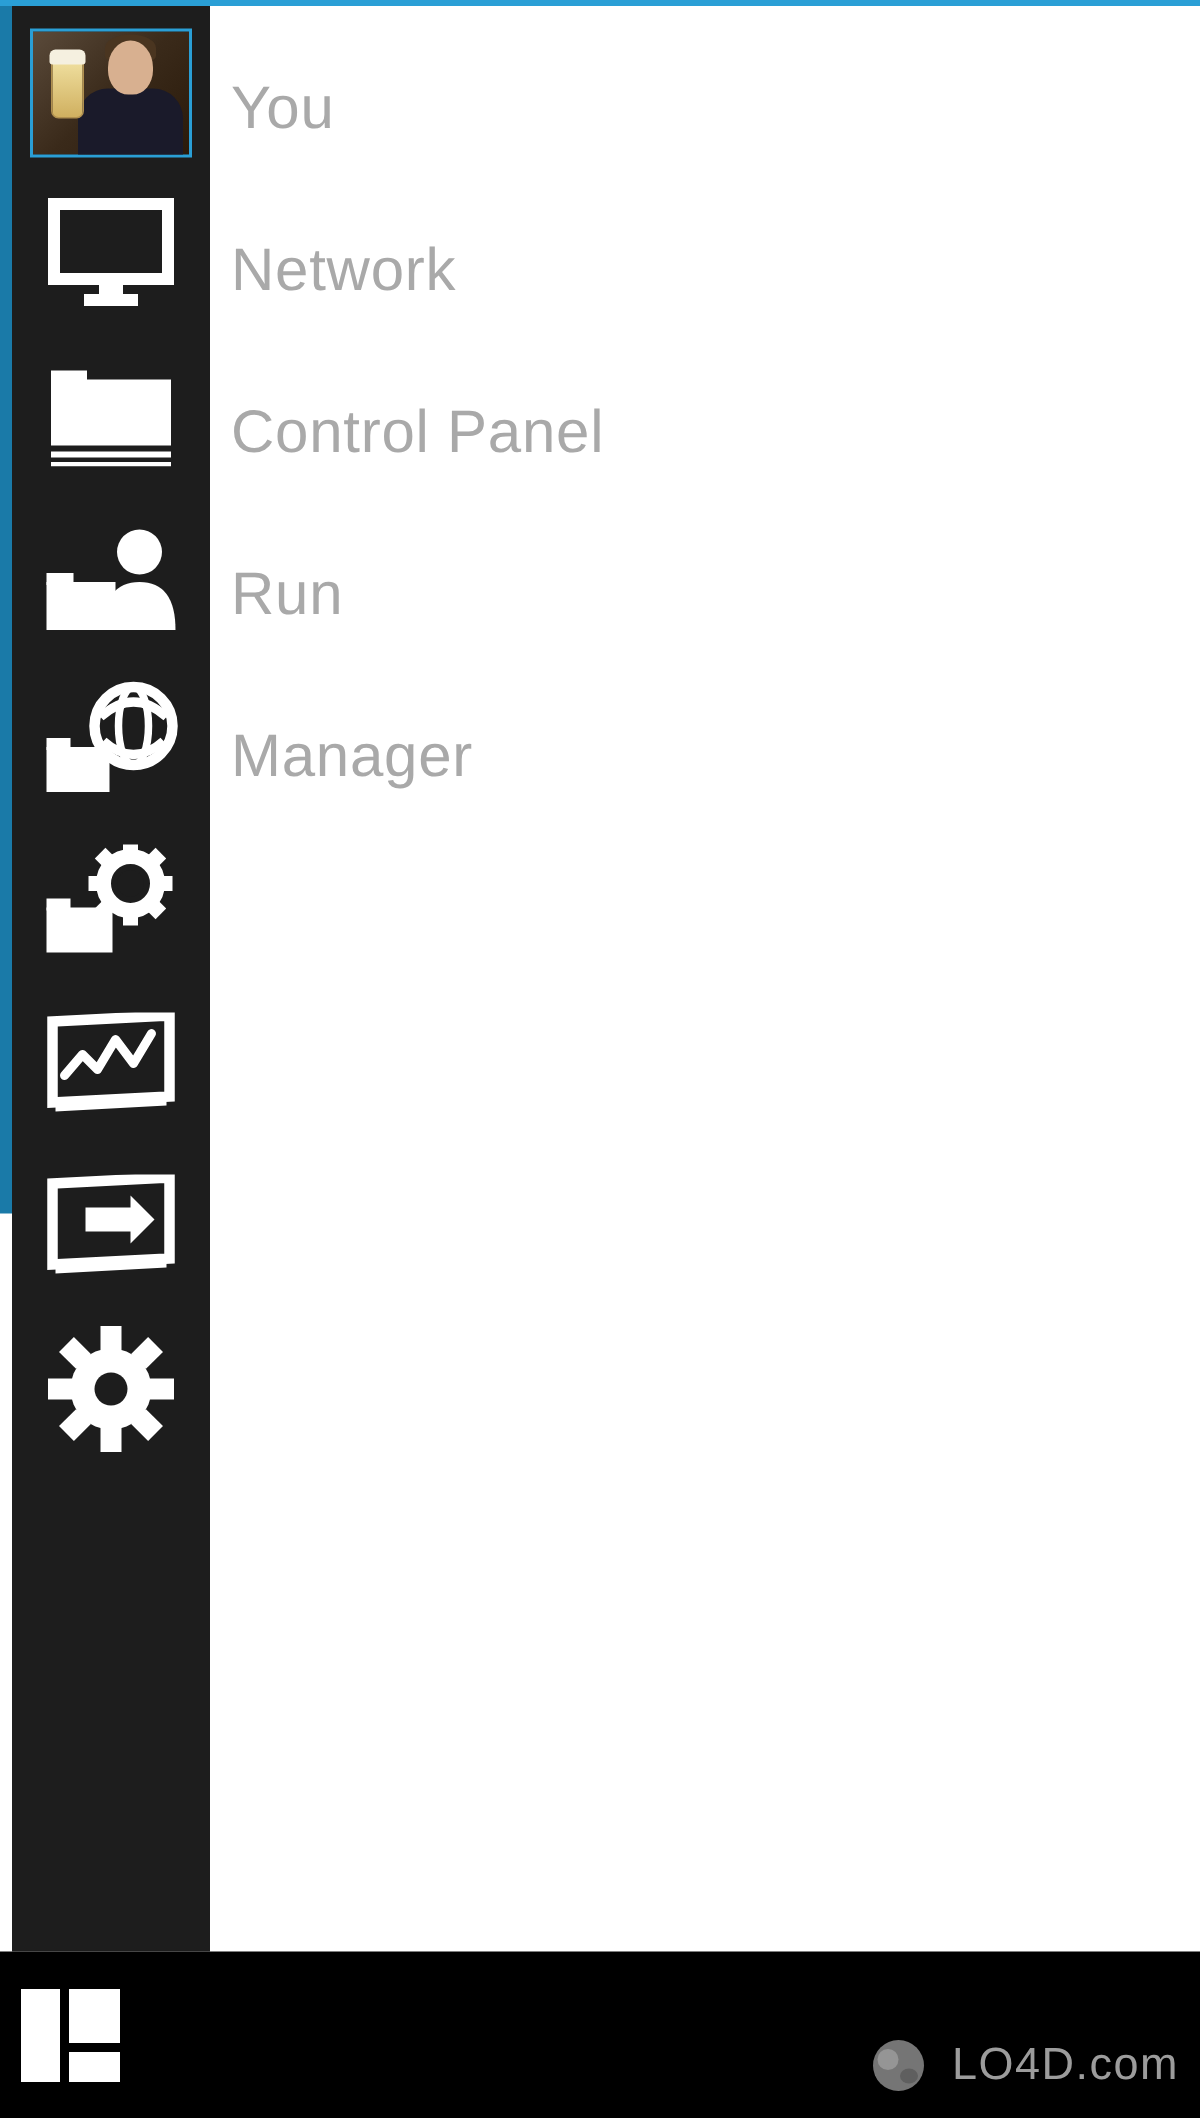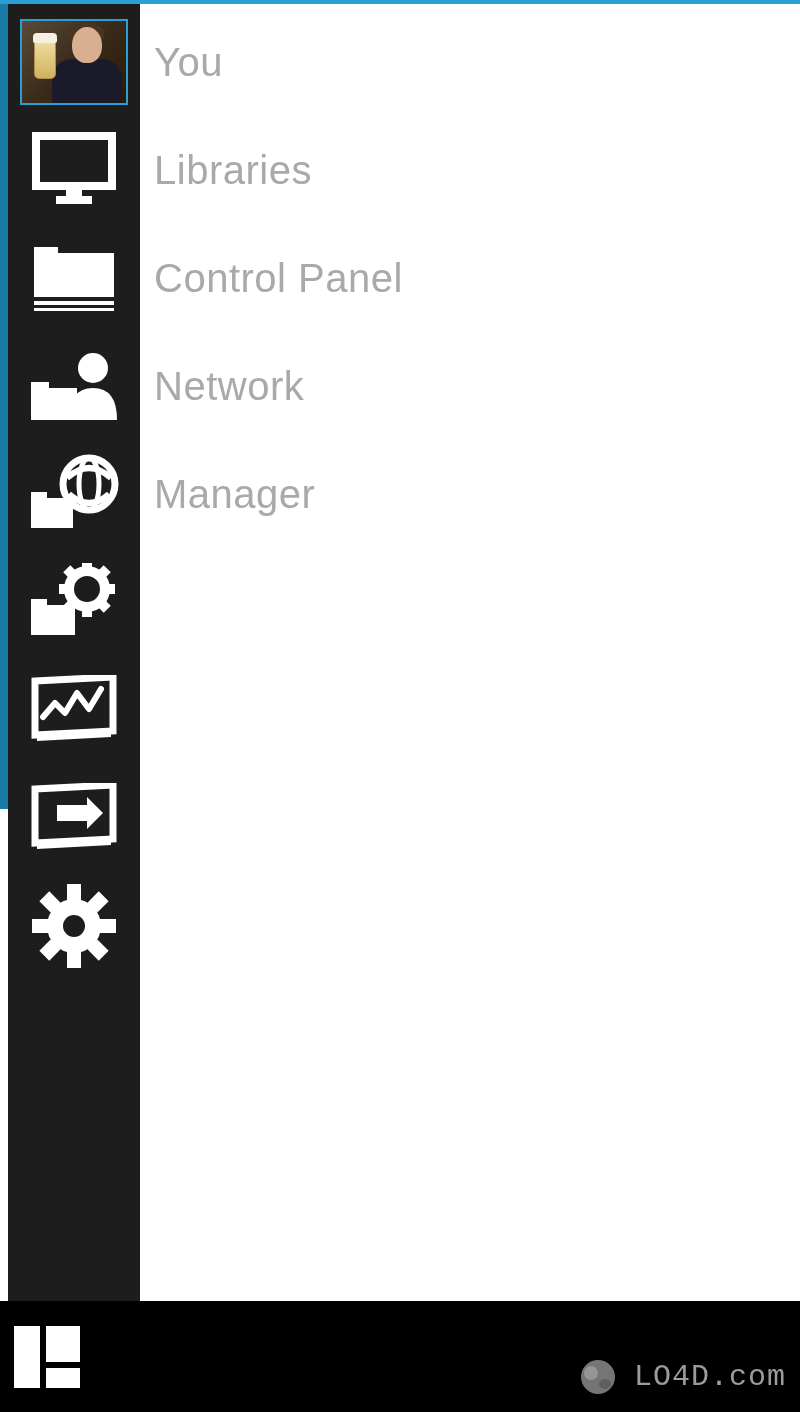--- a/index.html
+++ b/index.html
@@ -34,21 +34,21 @@
     align-items: center;
     padding-top: 4px;
   }
 
   .content {
     flex: 1;
     height: 100%;
     background: #ffffff;
     display: flex;
     flex-direction: column;
-    padding-top: 4px;
+    padding-top: 14px;
   }
 
   .icon-cell {
     width: 132px;
     height: 108px;
     display: flex;
     align-items: center;
     justify-content: center;
   }
 
@@ -151,21 +151,20 @@
     right: 14px;
     bottom: 18px;
     display: flex;
     align-items: center;
     gap: 19px;
     color: #b8b8b8;
     font-size: 30px;
     font-weight: 300;
     letter-spacing: 1px;
     opacity: 0.85;
-    font-family: Liberation Mono, monospace;
   }
   .watermark-globe {
     width: 34px; height: 34px;
     border-radius: 50%;
     background: #8a8a8a;
     position: relative;
   }
   .watermark-globe::before {
     content: "";
     position: absolute;
@@ -312,27 +311,27 @@
       </span>
     </div>
 
   </div>
 
   <div class="content">
     <div class="label-cell">
         <span>You</span>
       </div>
     <div class="label-cell">
-        <span>Libraries</span>
+        <span>Network</span>
       </div>
     <div class="label-cell">
         <span>Control Panel</span>
       </div>
     <div class="label-cell">
-        <span>Network</span>
+        <span>Run</span>
       </div>
     <div class="label-cell">
         <span>Manager</span>
       </div>
   </div>
 
 </div>
 
 <div class="taskbar">
   <div class="start-tiles">

